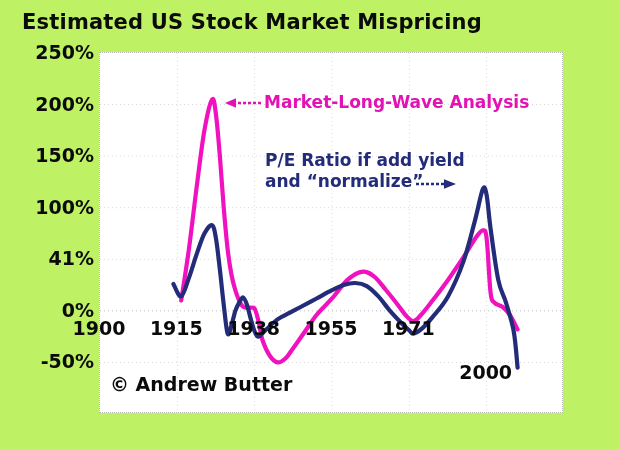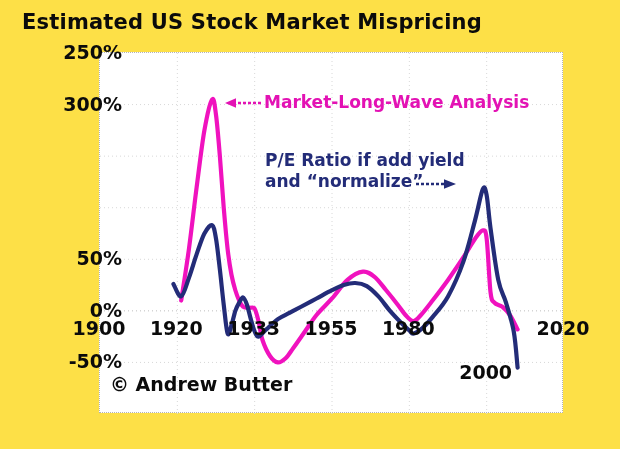--- a/index.html
+++ b/index.html
@@ -5,21 +5,21 @@
   html,body{margin:0;padding:0;}
   body{
     width:620px;height:449px;
     background:#ffffff;
     font-family:"DejaVu Sans", sans-serif;
     overflow:hidden;
     position:relative;
   }
   #root{
     position:absolute;inset:0;
-    background:#fde047;
+    background:#bef264;
   }
   
   #chart-title{
     position:absolute;
     left:22px;top:10px;
     font-family:"DejaVu Sans", sans-serif;
     font-size:21px;
     font-weight:600;
     letter-spacing:0.2px;
     color:#0b0b0b;
@@ -41,21 +41,21 @@
     right:0;
     width:92px;
     text-align:right;
     font-family:"DejaVu Sans", sans-serif;
     font-size:19px;
     font-weight:600;
     color:#0b0b0b;
     transform:translateY(-50%);
     white-space:nowrap;
   }
-  #y-axis-labels{position:absolute;left:0;top:0;width:94px;height:425px;margin-left:28px;}
+  #y-axis-labels{position:absolute;left:0;top:0;width:94px;height:425px;}
   
   #x-axis-labels{position:absolute;left:0;top:0;width:568px;height:449px;}
   .xtick{
     position:absolute;
     font-family:"DejaVu Sans", sans-serif;
     font-size:19px;
     font-weight:600;
     color:#0b0b0b;
     transform:translateX(-50%);
     white-space:nowrap;
@@ -110,33 +110,34 @@
         <line x1="232" x2="232" y1="0" y2="361" stroke="#d8d8d8" stroke-width="1" stroke-dasharray="1 3"></line>
         <line x1="309.3333333333333" x2="309.3333333333333" y1="0" y2="361" stroke="#d8d8d8" stroke-width="1" stroke-dasharray="1 3"></line>
         <line x1="386.6666666666667" x2="386.6666666666667" y1="0" y2="361" stroke="#d8d8d8" stroke-width="1" stroke-dasharray="1 3"></line>
         <path d="M81.20,247.54 C82.49,238.95 86.36,214.88 88.93,195.97 C91.51,177.06 94.09,153.85 96.67,134.09 C99.24,114.32 101.82,91.97 104.40,77.36 C106.98,62.75 110.20,48.99 112.13,46.41 C114.07,43.84 114.71,52.43 116.00,61.89 C117.29,71.34 118.58,87.67 119.87,103.14 C121.16,118.61 122.44,139.24 123.73,154.71 C125.02,170.19 126.31,184.80 127.60,195.97 C128.89,207.15 130.18,214.88 131.47,221.76 C132.76,228.63 134.04,232.93 135.33,237.23 C136.62,241.53 137.91,244.79 139.20,247.54 C140.49,250.29 141.78,252.53 143.07,253.73 C144.36,254.93 145.64,254.59 146.93,254.76 C148.22,254.93 149.51,254.59 150.80,254.76 C152.09,254.93 153.38,253.56 154.67,255.79 C155.96,258.03 157.24,263.01 158.53,268.17 C159.82,273.33 160.47,280.89 162.40,286.74 C164.33,292.58 167.56,299.46 170.13,303.24 C172.71,307.02 175.29,309.08 177.87,309.43 C180.44,309.77 183.02,307.71 185.60,305.30 C188.18,302.90 190.11,299.46 193.33,294.99 C196.56,290.52 201.07,283.99 204.93,278.49 C208.80,272.98 212.02,267.48 216.53,261.98 C221.04,256.48 226.84,251.32 232.00,245.48 C237.16,239.64 242.31,231.38 247.47,226.91 C252.62,222.44 258.42,219.18 262.93,218.66 C267.44,218.15 270.67,220.73 274.53,223.82 C278.40,226.91 282.27,232.59 286.13,237.23 C290.00,241.87 294.51,247.54 297.73,251.67 C300.96,255.79 302.89,259.23 305.47,261.98 C308.04,264.73 310.62,268.17 313.20,268.17 C315.78,268.17 317.71,265.42 320.93,261.98 C324.16,258.54 328.02,253.39 332.53,247.54 C337.04,241.70 342.84,234.13 348.00,226.91 C353.16,219.69 358.96,211.10 363.47,204.22 C367.98,197.35 371.84,190.13 375.07,185.66 C378.29,181.19 380.87,177.41 382.80,177.41 C384.73,177.41 385.38,175.34 386.67,185.66 C387.96,195.97 389.24,228.63 390.53,239.29 C391.82,249.95 392.47,247.20 394.40,249.61 C396.33,252.01 399.56,251.67 402.13,253.73 C404.71,255.79 407.29,258.20 409.87,261.98 C412.44,265.76 416.31,274.02 417.60,276.42" fill="none" stroke="#f012be" stroke-width="4.2" stroke-linecap="round" stroke-linejoin="round"></path>
         <path d="M73.47,231.04 C74.76,233.10 78.62,244.45 81.20,243.42 C83.78,242.39 86.36,231.90 88.93,224.85 C91.51,217.80 94.09,208.52 96.67,201.13 C99.24,193.74 101.82,185.31 104.40,180.50 C106.98,175.69 110.20,171.39 112.13,172.25 C114.07,173.11 114.71,178.27 116.00,185.66 C117.29,193.05 118.58,205.60 119.87,216.60 C121.16,227.60 122.44,241.01 123.73,251.67 C125.02,262.33 126.31,277.11 127.60,280.55 C128.89,283.99 130.18,276.08 131.47,272.30 C132.76,268.52 134.04,261.64 135.33,257.86 C136.62,254.08 137.91,251.84 139.20,249.61 C140.49,247.37 141.78,244.10 143.07,244.45 C144.36,244.79 145.64,248.06 146.93,251.67 C148.22,255.28 149.51,261.64 150.80,266.11 C152.09,270.58 153.38,275.56 154.67,278.49 C155.96,281.41 156.60,283.99 158.53,283.64 C160.47,283.30 163.04,279.35 166.27,276.42 C169.49,273.50 174.00,268.86 177.87,266.11 C181.73,263.36 185.60,261.98 189.47,259.92 C193.33,257.86 196.56,256.14 201.07,253.73 C205.58,251.32 211.38,248.23 216.53,245.48 C221.69,242.73 227.49,239.46 232.00,237.23 C236.51,234.99 239.73,233.27 243.60,232.07 C247.47,230.87 251.33,229.84 255.20,230.01 C259.07,230.18 262.93,230.87 266.80,233.10 C270.67,235.34 274.53,239.29 278.40,243.42 C282.27,247.54 286.13,253.39 290.00,257.86 C293.87,262.33 298.38,266.97 301.60,270.23 C304.82,273.50 307.40,275.74 309.33,277.45 C311.27,279.17 311.27,280.72 313.20,280.55 C315.13,280.38 317.71,279.17 320.93,276.42 C324.16,273.67 328.02,269.55 332.53,264.05 C337.04,258.54 342.84,252.70 348.00,243.42 C353.16,234.13 358.96,221.07 363.47,208.35 C367.98,195.63 371.84,179.12 375.07,167.09 C378.29,155.06 380.87,140.27 382.80,136.15 C384.73,132.02 385.38,135.80 386.67,142.34 C387.96,148.87 388.60,161.25 390.53,175.34 C392.47,189.44 395.69,214.54 398.27,226.91 C400.84,239.29 403.42,241.01 406.00,249.61 C408.58,258.20 411.80,267.66 413.73,278.49 C415.67,289.32 416.96,308.57 417.60,314.59" fill="none" stroke="#232c78" stroke-width="4.2" stroke-linecap="round" stroke-linejoin="round"></path>
       </svg>
   </div>
 
   <div id="y-axis-labels">
       <div class="ytick" style="top: 52px;">250%</div>
-      <div class="ytick" style="top: 103.571px;">300%</div>
-      <div class="ytick" style="top: 258.286px;">50%</div>
+      <div class="ytick" style="top: 103.571px;">200%</div>
+      <div class="ytick" style="top: 155.143px;">150%</div>
+      <div class="ytick" style="top: 206.714px;">100%</div>
+      <div class="ytick" style="top: 258.286px;">41%</div>
       <div class="ytick" style="top: 309.857px;">0%</div>
       <div class="ytick" style="top: 361.429px; text-align: right;">-50%</div>
     </div>
   <div id="x-axis-labels">
       <div class="xtick" style="left: 99px; top: 316.857px;">1900</div>
-      <div class="xtick" style="left: 176.333px; top: 316.857px;">1920</div>
-      <div class="xtick" style="left: 253.667px; top: 316.857px;">1933</div>
+      <div class="xtick" style="left: 176.333px; top: 316.857px;">1915</div>
+      <div class="xtick" style="left: 253.667px; top: 316.857px;">1938</div>
       <div class="xtick" style="left: 331px; top: 316.857px;">1955</div>
-      <div class="xtick" style="left: 408.333px; top: 316.857px;">1980</div>
+      <div class="xtick" style="left: 408.333px; top: 316.857px;">1971</div>
       <div class="xtick" style="left: 485.667px; top: 316.857px; margin-top: 44px;">2000</div>
-      <div class="xtick" style="left: 563px; top: 316.857px;">2020</div>
     </div>
 
   <div class="annot" id="annot-magenta">
     <svg class="arrow-svg" style="left:-40px;top:4px;" width="38" height="14" viewBox="0 0 38 14">
       <line x1="37" y1="7" x2="10" y2="7" stroke="#e312b4" stroke-width="2.6" stroke-dasharray="3 2"></line>
       <path d="M1,7 L12,2.2 L12,11.8 Z" fill="#e312b4"></path>
     </svg>
     <span>Market-Long-Wave Analysis</span>
   </div>
 

